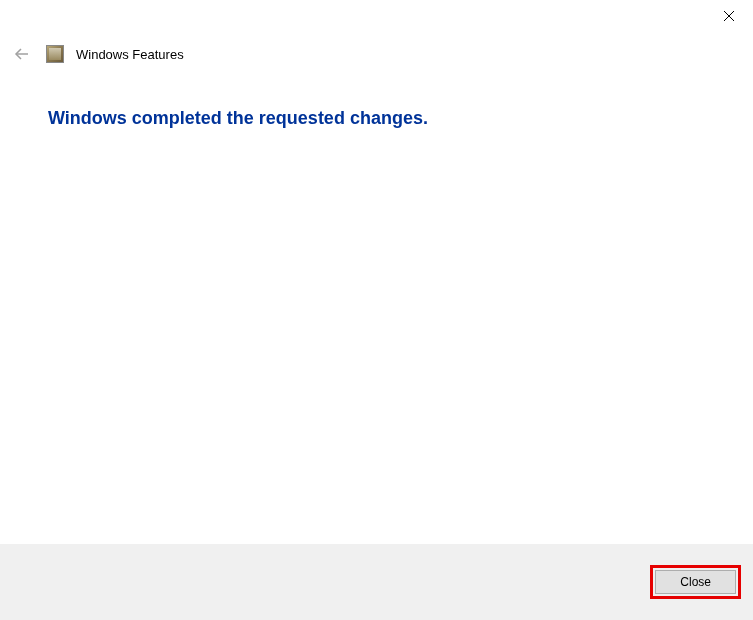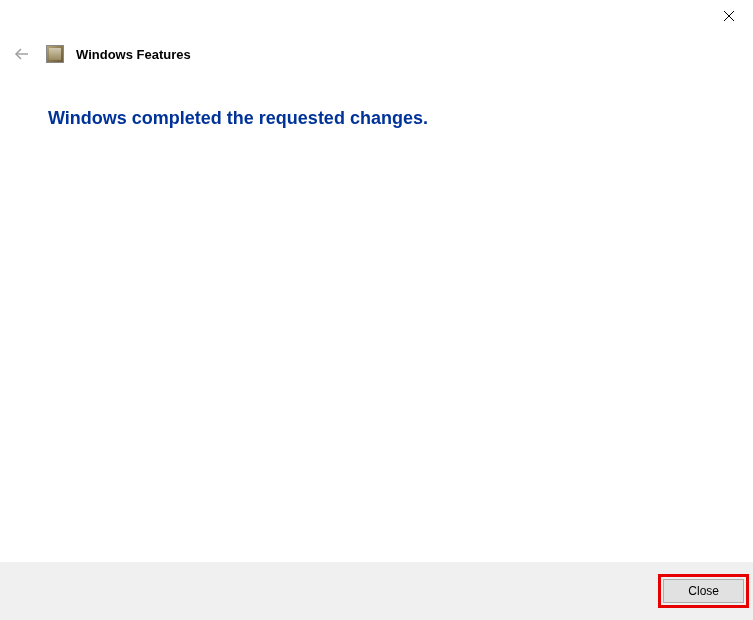--- a/index.html
+++ b/index.html
@@ -73,41 +73,40 @@
       position: absolute;
       top: 2px;
       left: 2px;
       right: 2px;
       bottom: 2px;
       background: linear-gradient(180deg, #d0c8b0 0%, #9a8a60 100%);
     }
     .header-title {
       font-size: 13px;
       color: #000;
-      font-weight: bold;
     }
     .main-message {
       position: absolute;
       top: 108px;
       left: 48px;
       font-size: 18px;
       color: #003399;
       font-weight: 700;
     }
     .footer {
       position: absolute;
       bottom: 0;
       left: 0;
       right: 0;
-      height: 58px;
+      height: 76px;
       background: #f0f0f0;
       display: flex;
       align-items: center;
       justify-content: flex-end;
-      padding-right: 4px;
+      padding-right: 12px;
     }
     .close-button-highlight {
       border: 3px solid #e60000;
       padding: 2px;
       display: inline-flex;
     }
     .close-button {
       background: #e1e1e1;
       border: 1px solid #adadad;
       padding: 4px 24px;

